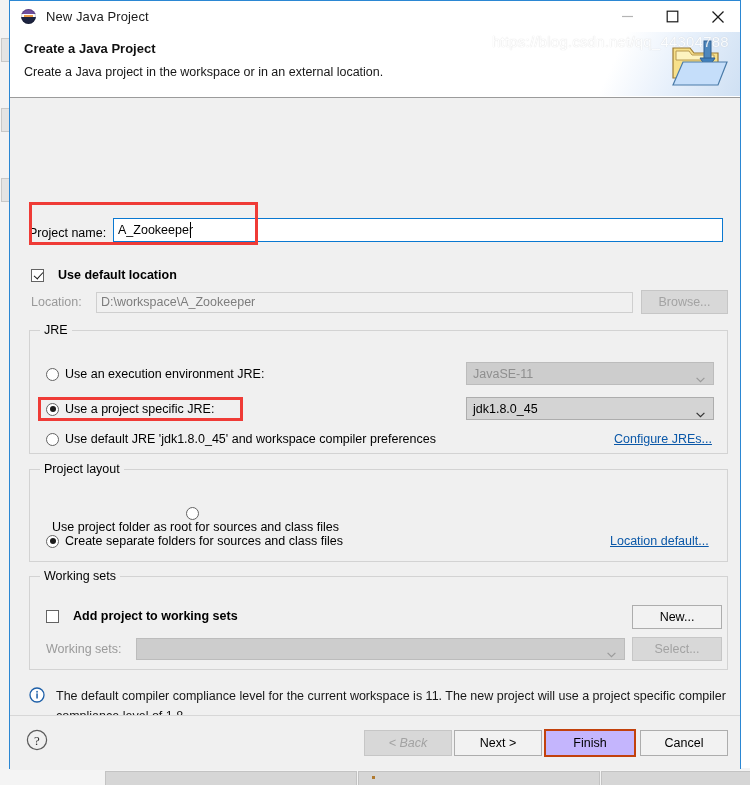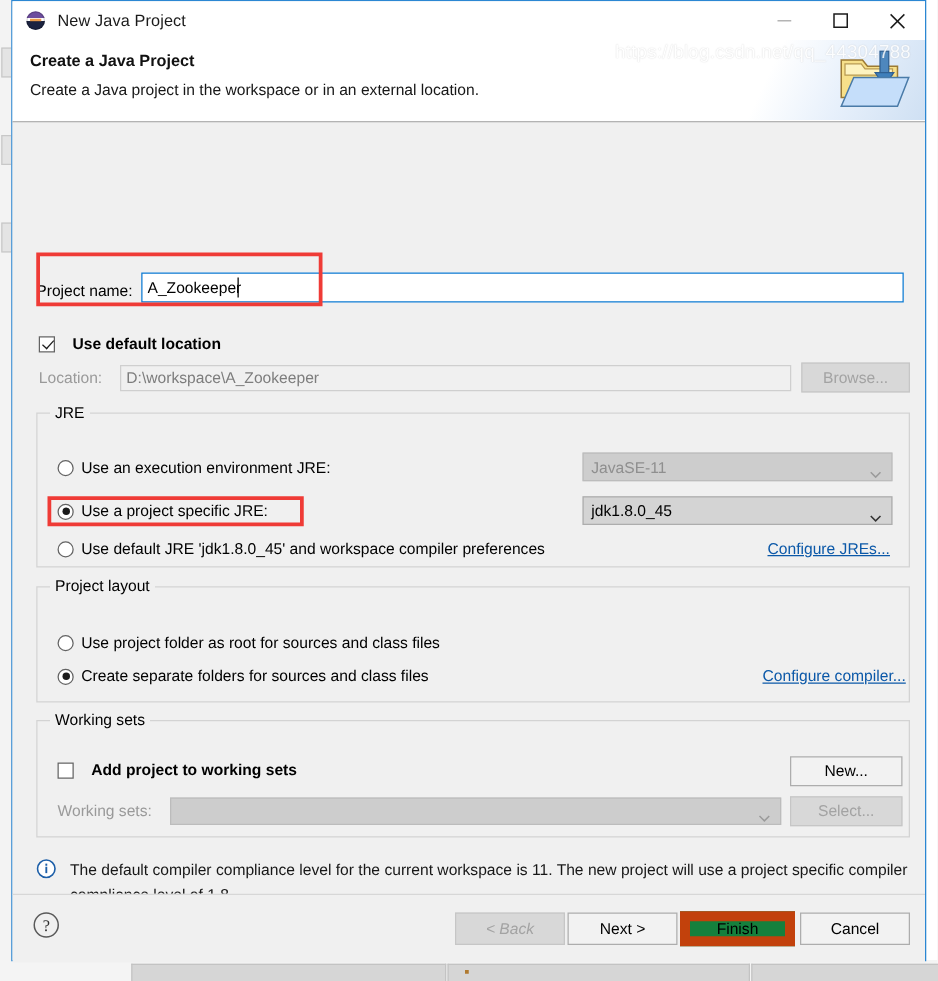--- a/index.html
+++ b/index.html
@@ -206,22 +206,22 @@
     align-items: center;
     justify-content: center;
     cursor: default;
   }
   .btn.disabled {
     background: #d8d8d8;
     border-color: #c6c6c6;
     color: #a3a3a3;
   }
   .btn.default {
-    border: 8px solid #c2410c;
-    background: #15803d;
+    border: 2px solid #c2410c;
+    background: #c4b5fd;
   }
   .btn.plain { background: #f2f2f2; }
 
   .combo {
     position: absolute;
     box-sizing: border-box;
     background: #d4d4d4;
     border: 1px solid #adadad;
     display: flex;
     align-items: center;
@@ -456,29 +456,29 @@
     <div class="radio-row" style="left:36px;top:334px;">
       <span class="radio"></span>
       <span class="lbl">Use default JRE 'jdk1.8.0_45' and workspace compiler preferences</span>
     </div>
     <div class="link" style="left:604px;top:334px;">Configure JREs...</div>
 
     <div class="group" style="left:19px;top:371px;width:699px;height:93px;">
       <div class="group-title">Project layout</div>
     </div>
 
-    <div class="radio-row" style="left:36px;top:409px;">
+    <div class="radio-row" style="left:36px;top:409px;flex-direction:column;">
       <span class="radio"></span>
       <span class="lbl">Use project folder as root for sources and class files</span>
     </div>
     <div class="radio-row" style="left:36px;top:436px;">
       <span class="radio checked"></span>
       <span class="lbl">Create separate folders for sources and class files</span>
     </div>
-    <div class="link" style="left:600px;top:436px;">Configure compiler...</div>
+    <div class="link" style="left:600px;top:436px;">Location default...</div>
 
     <div class="group" style="left:19px;top:478px;width:699px;height:94px;">
       <div class="group-title">Working sets</div>
     </div>
 
     <div class="check-row" style="left:36px;top:511px;align-items:center;">
       <span class="checkbox"></span>
       <span class="lbl">Add project to working sets</span>
     </div>
     <div class="btn plain" style="left:622px;top:507px;width:90px;height:24px;">New...</div>

